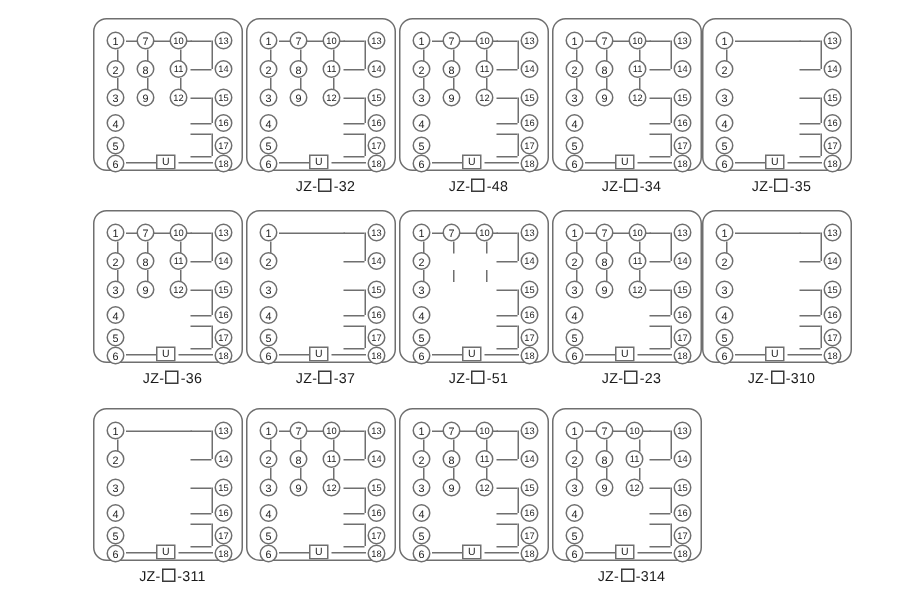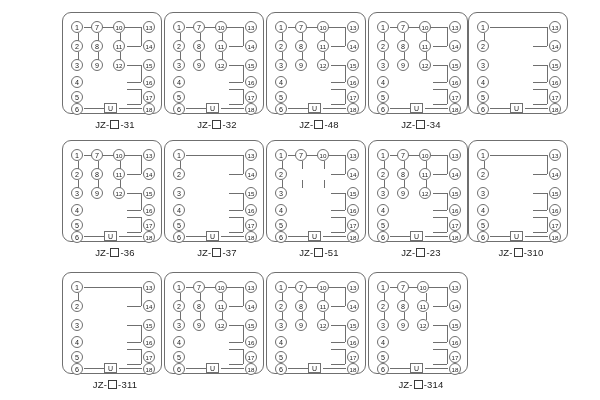--- a/index.html
+++ b/index.html
@@ -109,21 +109,20 @@
         <div class="pin" style="left: 28px; top: 46px;">9</div>
         <div class="pin small" style="left: 50px; top: 46px;">12</div>
         <div class="pin small" style="left: 80px; top: 46px;">15</div>
         <div class="pin" style="left: 8px; top: 63px;">4</div>
         <div class="pin small" style="left: 80px; top: 63px;">16</div>
         <div class="pin" style="left: 8px; top: 78px;">5</div>
         <div class="pin small" style="left: 80px; top: 78px;">17</div>
         <div class="pin" style="left: 8px; top: 90px;">6</div>
         <div class="pin small" style="left: 80px; top: 90px;">18</div>
       </div>
-      <div class="caption"><span>JZ-</span><span class="sq"></span><span>-31</span></div>
     </div>
     <div class="cell" style="left: 164px; top: 12px;">
       <div class="box">
         <div class="wire v" style="left: 15px; top: 20px; width: 1.1px; height: 8px;"></div>
         <div class="wire v" style="left: 35px; top: 20px; width: 1.1px; height: 8px;"></div>
         <div class="wire v" style="left: 57px; top: 20px; width: 1.1px; height: 8px;"></div>
         <div class="wire v" style="left: 35px; top: 39px; width: 1.1px; height: 8px;"></div>
         <div class="wire v" style="left: 57px; top: 39px; width: 1.1px; height: 8px;"></div>
         <div class="wire v" style="left: 15px; top: 39px; width: 1.1px; height: 8px;"></div>
         <div class="wire h" style="left: 64px; top: 14px; width: 14px; height: 1.1px;"></div>
@@ -266,20 +265,21 @@
         <div class="pin small" style="left: 80px; top: 27px;">14</div>
         <div class="pin" style="left: 8px; top: 46px;">3</div>
         <div class="pin small" style="left: 80px; top: 46px;">15</div>
         <div class="pin" style="left: 8px; top: 63px;">4</div>
         <div class="pin small" style="left: 80px; top: 63px;">16</div>
         <div class="pin" style="left: 8px; top: 78px;">5</div>
         <div class="pin small" style="left: 80px; top: 78px;">17</div>
         <div class="pin" style="left: 8px; top: 90px;">6</div>
         <div class="pin small" style="left: 80px; top: 90px;">18</div>
       </div>
+      <div class="caption"><span>JZ-</span><span class="sq"></span><span>-35</span></div>
     </div>
     <div class="cell" style="left: 62px; top: 140px;">
       <div class="box">
         <div class="wire v" style="left: 15px; top: 20px; width: 1.1px; height: 8px;"></div>
         <div class="wire v" style="left: 35px; top: 20px; width: 1.1px; height: 8px;"></div>
         <div class="wire v" style="left: 57px; top: 20px; width: 1.1px; height: 8px;"></div>
         <div class="wire v" style="left: 35px; top: 39px; width: 1.1px; height: 8px;"></div>
         <div class="wire v" style="left: 57px; top: 39px; width: 1.1px; height: 8px;"></div>
         <div class="wire v" style="left: 15px; top: 39px; width: 1.1px; height: 8px;"></div>
         <div class="wire h" style="left: 64px; top: 14px; width: 14px; height: 1.1px;"></div>

